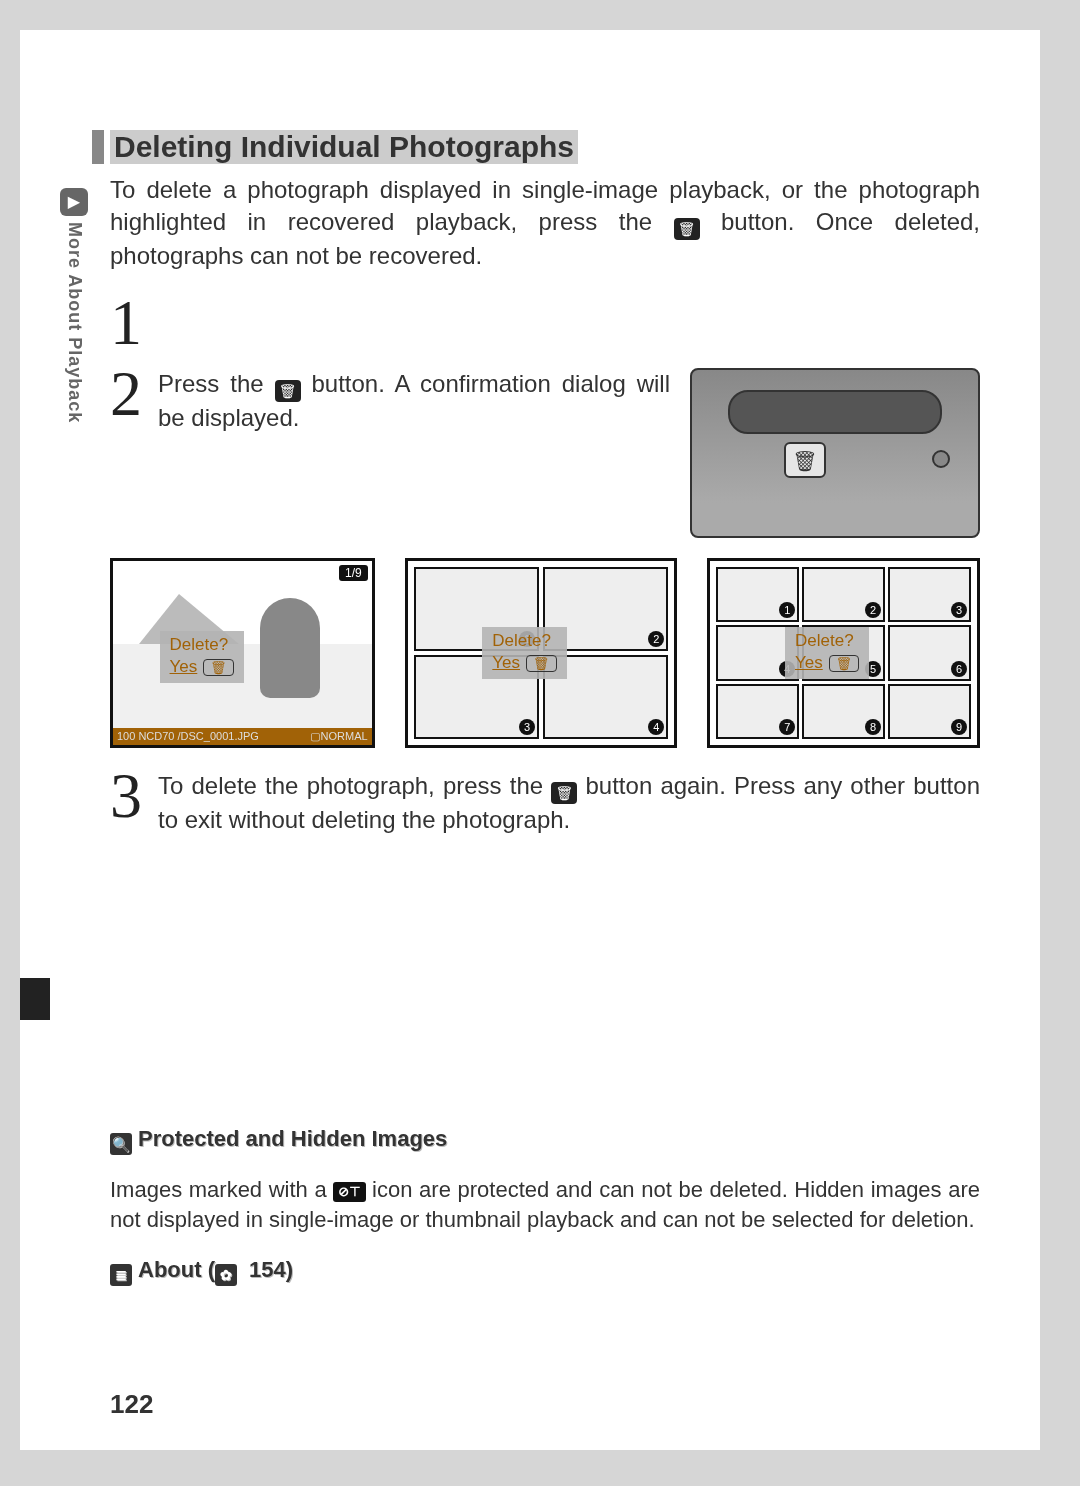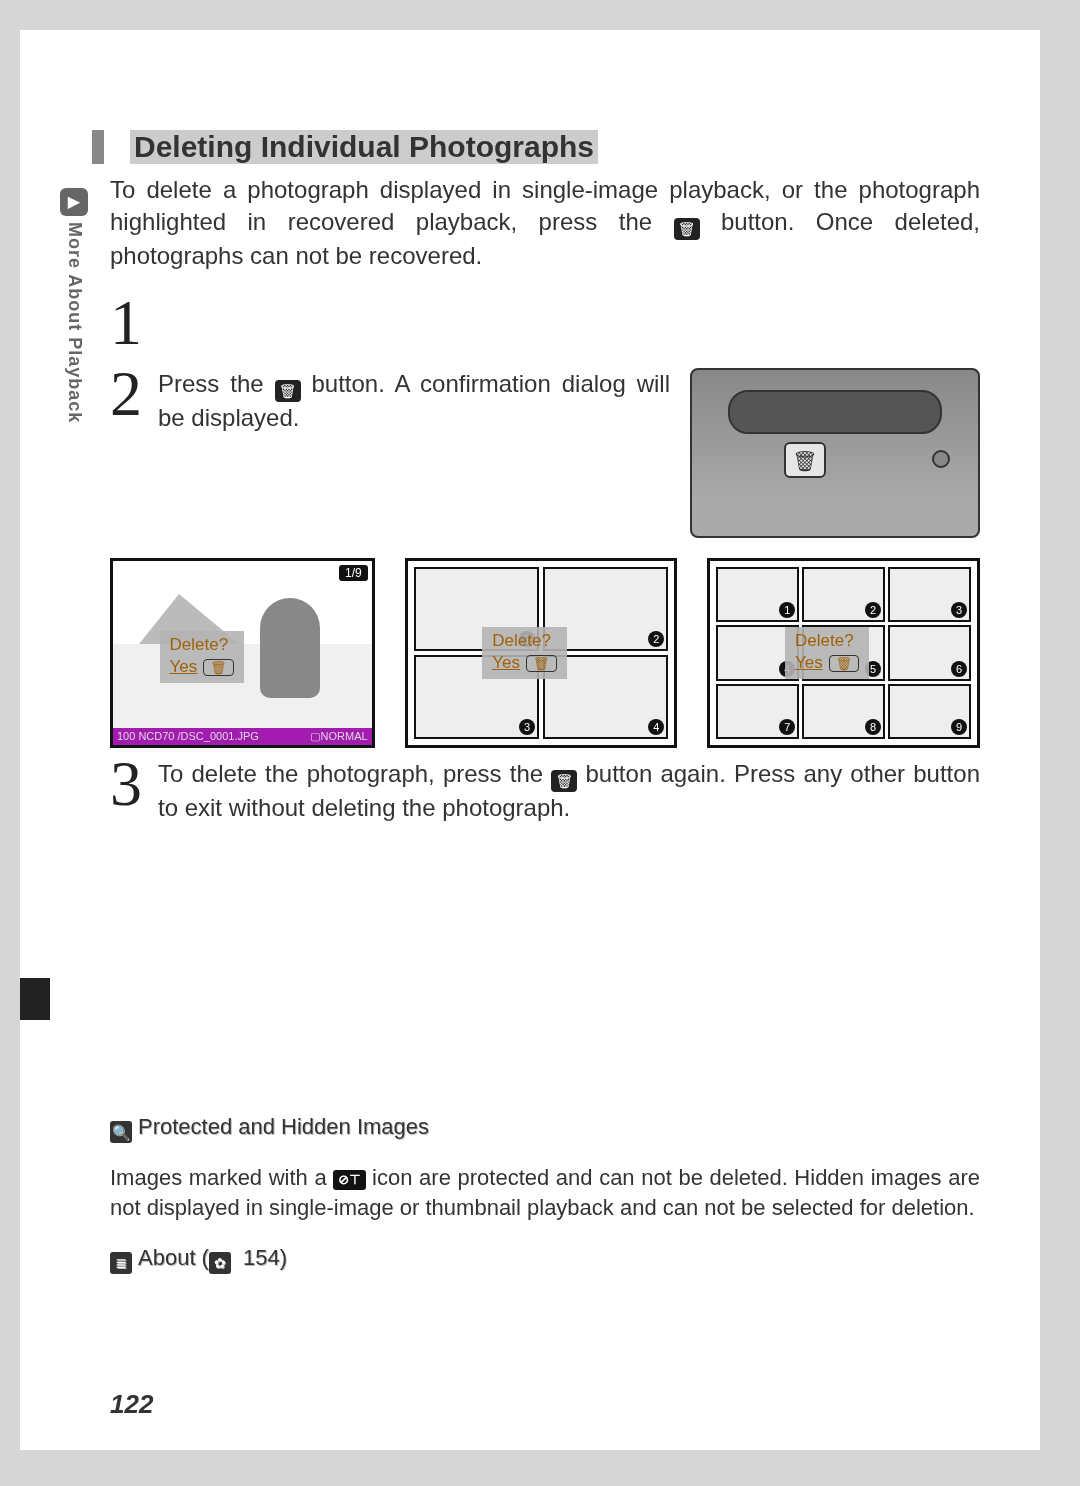--- a/index.html
+++ b/index.html
@@ -41,21 +41,20 @@
     padding-left: 6px;
     margin-left: -18px;
     margin-bottom: 10px;
   }
   .title-shade {
     background: #ccc;
     display: inline-block;
     padding: 0 4px;
     font-size: 30px;
     font-weight: bold;
-    margin-left: 20px;
   }
   .intro {
     font-size: 24px;
     line-height: 1.35;
     text-align: justify;
     margin-bottom: 24px;
   }
   .step {
     display: flex;
     align-items: flex-start;
@@ -114,21 +113,21 @@
     position: absolute;
     right: 28px; top: 80px;
     width: 18px; height: 18px;
     border-radius: 50%;
     background: #888;
     border: 2px solid #333;
   }
   .thumbs-row {
     display: flex;
     gap: 30px;
-    margin: 20px 0 10px 0;
+    margin: 20px 0 22px 0;
     justify-content: center;
   }
   .thumb {
     flex: 1;
     height: 190px;
     border: 3px solid #111;
     background: #fff;
     position: relative;
     overflow: hidden;
   }
@@ -156,21 +155,21 @@
     right: 4px; top: 4px;
     background: #111;
     color: #fff;
     font-size: 12px;
     padding: 1px 6px;
     border-radius: 3px;
   }
   .thumb .footer {
     position: absolute;
     left: 0; right: 0; bottom: 0;
-    background: #a21caf;
+    background: #a16207;
     color: #ddd;
     font-size: 11px;
     padding: 2px 4px;
     display: flex;
     justify-content: space-between;
     font-family: Arial, sans-serif;
   }
   .thumb.grid4, .thumb.grid9 { padding: 4px; }
   .g4 {
     position: absolute; inset: 6px;
@@ -209,21 +208,21 @@
     width: 26px; height: 22px;
     border-radius: 4px;
     font-size: 14px;
     text-align: center;
     line-height: 22px;
     vertical-align: -4px;
   }
   .notes { margin-top: 290px; }
   .note-title {
     font-size: 22px;
-    font-weight: normal;
+    font-weight: bold;
     color: #333;
     margin-bottom: 4px;
     text-shadow: 1px 1px 0 #bbb;
   }
   .note-title .sq-icon {
     display: inline-block;
     width: 22px; height: 22px;
     background: #333;
     color: #fff;
     font-size: 14px;
@@ -235,21 +234,20 @@
   }
   .note-body {
     font-size: 22px;
     line-height: 1.35;
     text-align: justify;
     margin-bottom: 22px;
     margin-top: 20px;
   }
   .page-num {
     font-size: 26px;
-    font-style: italic;
     font-weight: bold;
     position: absolute;
     left: 90px;
     bottom: 30px;
   }
   .black-tab {
     position: absolute;
     left: 0; bottom: 430px;
     width: 30px; height: 42px;
     background: #222;

